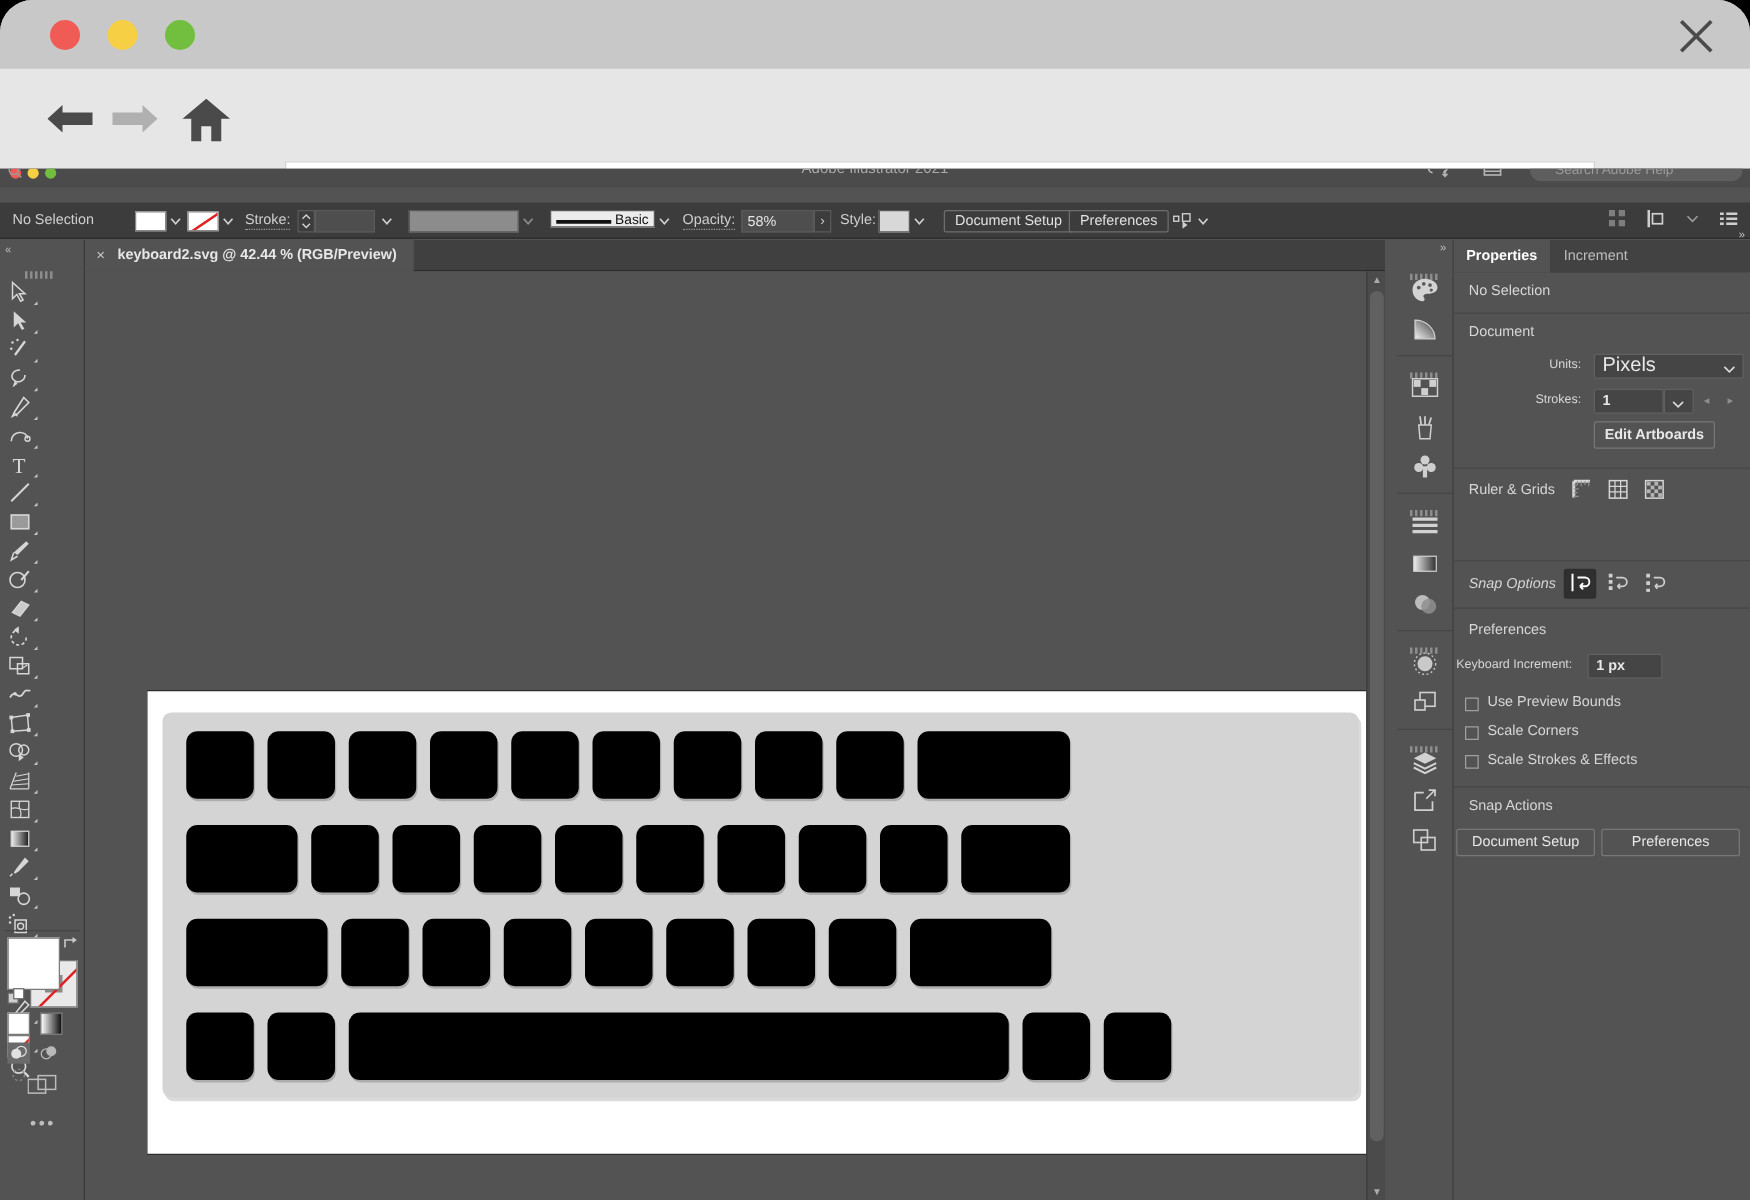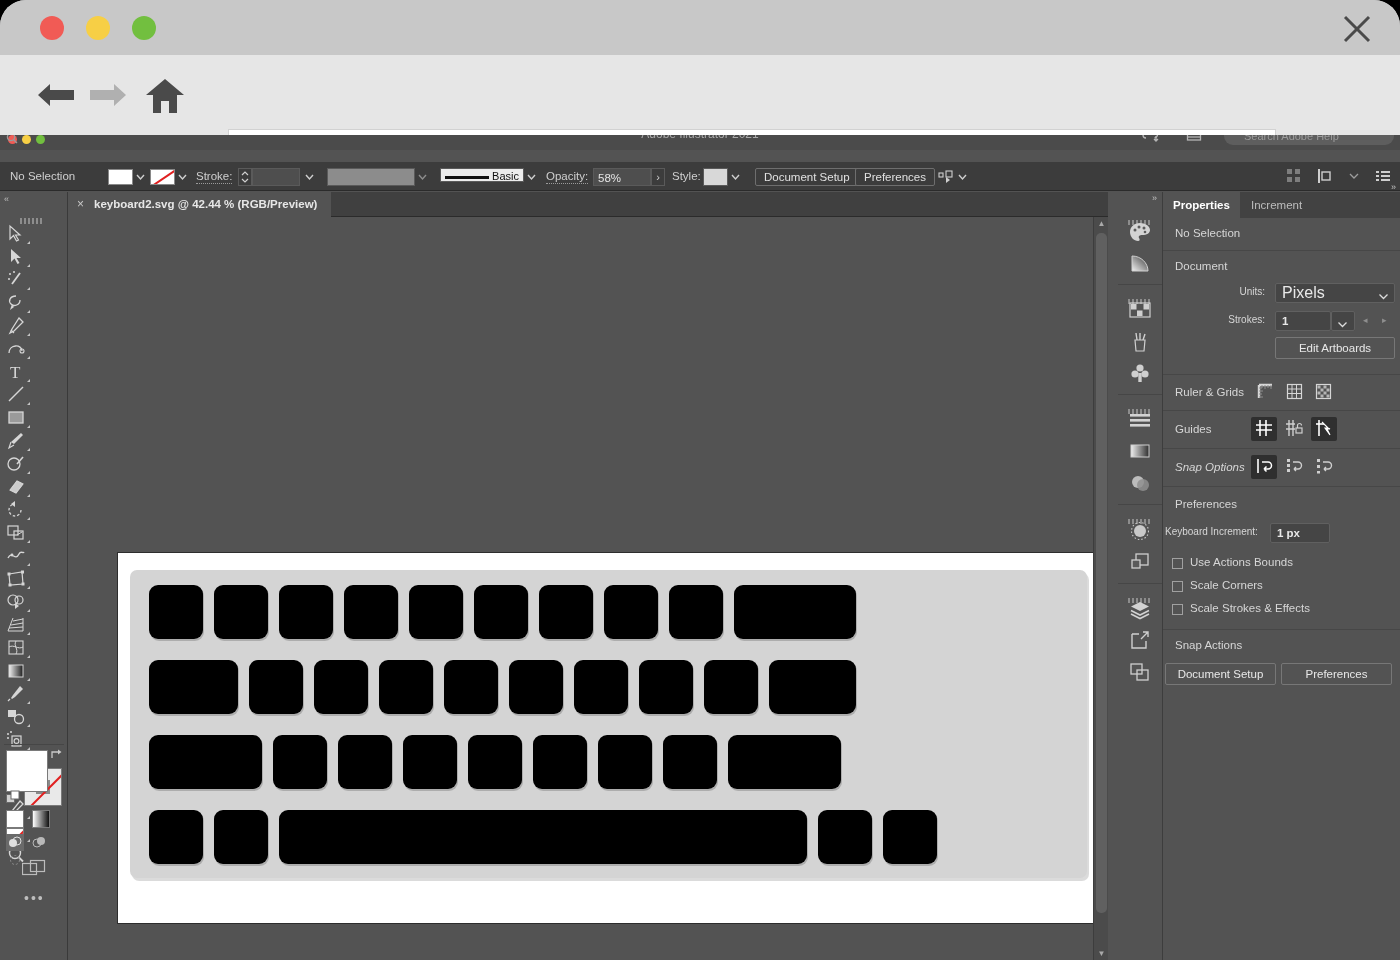--- a/index.html
+++ b/index.html
@@ -1063,21 +1063,21 @@
         <div class="props-field" style="left:112px; top:60px; width:56px;">1</div>
         <div class="props-select" style="left:168px; top:60px; width:24px; padding-left:0;">
           <span class="sel-caret" style="right:6px;">
             <svg width="11" height="11" viewBox="0 0 11 11">
                   <path d="M1.5 3.5 L5.5 7.5 L9.5 3.5" fill="none" stroke="#dcdcdc" stroke-width="1.3"></path>
                 </svg>
           </span>
         </div>
         <div class="props-arrow" style="left:200px; top:64px;">◂</div>
         <div class="props-arrow" style="left:219px; top:64px;">▸</div>
-        <div class="props-btn" style="left:112px; top:86px; width:120px;">Edit Artboards</div>
+        <div class="props-btn" style="left:112px; top:86px; width:97px;font-weight:bold;">Edit Artboards</div>
       </div>
 
       <div class="props-section" style="top:182px; height:36px;">
         <div class="props-head" style="top:11px;">Ruler &amp; Grids</div>
         <div class="icon-btn" style="left:90px; top:6px;">
           <svg width="17" height="17" viewBox="0 0 17 17">
                 <path d="M2 2 L2 15 M2 2 L15 2" stroke="#d6d6d6" stroke-width="2.4"></path>
                 <path d="M5 2 L5 5 M8 2 L8 6 M11 2 L11 5 M14 2 L14 6 M2 5 L5 5 M2 8 L6 8 M2 11 L5 11 M2 14 L6 14" stroke="#8f8f8f" stroke-width="1"></path>
               </svg>
         </div>
@@ -1095,44 +1095,20 @@
                 <rect x="5.5" y="5.5" width="3" height="3" fill="#b5b5b5"></rect>
                 <rect x="11.5" y="5.5" width="3" height="3" fill="#b5b5b5"></rect>
                 <rect x="2.5" y="8.5" width="3" height="3" fill="#b5b5b5"></rect>
                 <rect x="8.5" y="8.5" width="3" height="3" fill="#b5b5b5"></rect>
                 <rect x="5.5" y="11.5" width="3" height="3" fill="#b5b5b5"></rect>
                 <rect x="11.5" y="11.5" width="3" height="3" fill="#b5b5b5"></rect>
               </svg>
         </div>
       </div>
 
-      <div class="props-section" style="top:218px; height:38px;">
-        <div class="props-head" style="top:12px;">Guides</div>
-        <div class="icon-btn active" style="left:88px; top:6px; width:26px; height:24px;">
-          <svg width="18" height="18" viewBox="0 0 18 18">
-                <path d="M5 1 L5 17 M11 1 L11 17" stroke="#ffffff" stroke-width="1.6"></path>
-                <path d="M1 6 L17 6 M1 11 L17 11" stroke="#ffffff" stroke-width="1.6"></path>
-              </svg>
-        </div>
-        <div class="icon-btn" style="left:118px; top:6px; width:26px; height:24px;">
-          <svg width="18" height="18" viewBox="0 0 18 18">
-                <path d="M4 1 L4 17 M8 1 L8 17" stroke="#cfcfcf" stroke-width="1.4"></path>
-                <path d="M1 5 L10 5 M1 10 L10 10" stroke="#cfcfcf" stroke-width="1.4"></path>
-                <rect x="11" y="9" width="6" height="5" fill="none" stroke="#cfcfcf" stroke-width="1.2"></rect>
-                <path d="M12.5 9 L12.5 6.5 A2 2 0 0 1 16.5 6.5" fill="none" stroke="#cfcfcf" stroke-width="1.2"></path>
-              </svg>
-        </div>
-        <div class="icon-btn active" style="left:148px; top:6px; width:26px; height:24px;">
-          <svg width="18" height="18" viewBox="0 0 18 18">
-                <path d="M4 1 L4 17" stroke="#ffffff" stroke-width="1.6"></path>
-                <path d="M1 5 L9 5" stroke="#ffffff" stroke-width="1.6"></path>
-                <path d="M7 3 L13 9 M13 9 L10 9 L15 16 L12 10 L15 10 Z" fill="#ffffff" stroke="#ffffff" stroke-width="1.1"></path>
-              </svg>
-        </div>
-      </div>
 
       <div class="props-section" style="top:256px; height:38px;">
         <div class="props-head" style="top:12px;font-style:italic;">Snap Options</div>
         <div class="icon-btn active" style="left:88px; top:6px; width:26px; height:24px;">
           <svg width="18" height="18" viewBox="0 0 18 18">
                 <path d="M3 2 L3 16" stroke="#ffffff" stroke-width="1.6"></path>
                 <path d="M7 5 L13 5 A3 3 0 0 1 13 12 L9 12 M9 12 L11.5 9.5 M9 12 L11.5 14.5" fill="none" stroke="#ffffff" stroke-width="1.5"></path>
               </svg>
         </div>
         <div class="icon-btn" style="left:118px; top:6px; width:26px; height:24px;">
@@ -1152,21 +1128,21 @@
               </svg>
         </div>
       </div>
 
       <div class="props-section" style="top:294px; height:143px;">
         <div class="props-head" style="top:11px;">Preferences</div>
         <div class="props-row-label" style="left:2px; top:39px; width:108px; text-align:left;">Keyboard Increment:</div>
         <div class="props-field" style="left:107px; top:36px; width:60px;">1 px</div>
         <div class="prop-check" style="left:9px; top:70px;">
           <span class="box"></span>
-          <span class="ctext">Use Actions Bounds</span>
+          <span class="ctext">Use Preview Bounds</span>
         </div>
         <div class="prop-check" style="left:9px; top:93px;">
           <span class="box"></span>
           <span class="ctext">Scale Corners</span>
         </div>
         <div class="prop-check" style="left:9px; top:116px;">
           <span class="box"></span>
           <span class="ctext">Scale Strokes &amp; Effects</span>
         </div>
       </div>

